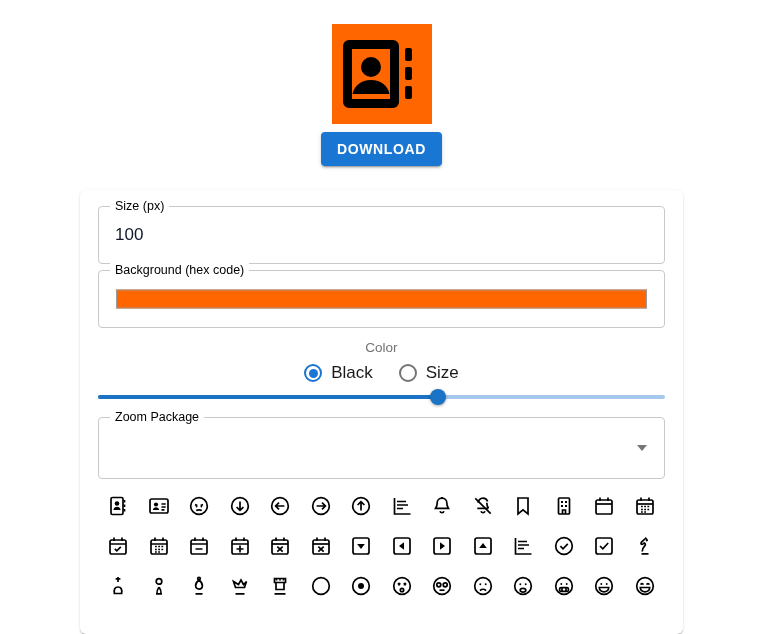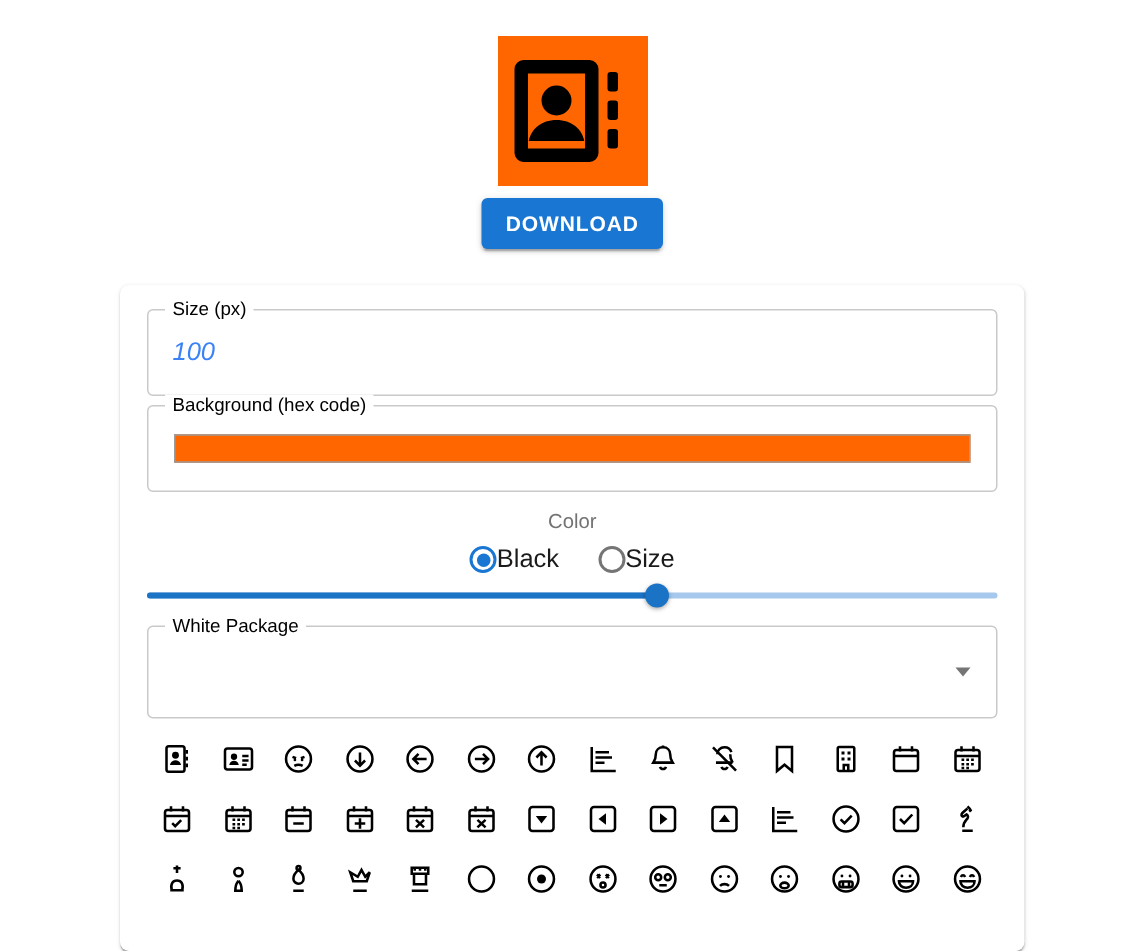--- a/index.html
+++ b/index.html
@@ -95,22 +95,21 @@
     color: #000000;
     line-height: 14px;
     white-space: nowrap;
   }
   .field-value {
     position: absolute;
     left: 16px;
     top: 50%;
     transform: translateY(-50%);
     font-size: 17px;
-    color: #3b82f6;
-    font-style: italic;
+    color: #0f172a;
   }
   .field-value.centered {
     left: 0;
     right: 0;
     text-align: center;
   }
   .color-swatch {
     position: absolute;
     left: 17px;
     right: 17px;
@@ -143,20 +142,21 @@
   .radio-row {
     display: flex;
     justify-content: center;
     align-items: center;
     gap: 26px;
     margin-bottom: 4px;
   }
   .radio-item {
     display: flex;
     align-items: center;
+    gap: 9px;
     cursor: pointer;
   }
   .radio-circle {
     width: 18px;
     height: 18px;
     border-radius: 50%;
     border: 2px solid #757575;
     box-sizing: border-box;
     position: relative;
     flex: none;
@@ -277,21 +277,21 @@
         </label>
       </div>
 
       <div class="slider">
         <div class="slider-track"></div>
         <div class="slider-fill" id="zoom-fill" style="width: 60%;"></div>
         <div class="slider-thumb" id="zoom-thumb" style="left: 60%;"></div>
       </div>
 
       <div class="field select-field">
-        <span class="field-label">White Package</span>
+        <span class="field-label">Zoom Package</span>
         <span class="select-caret"></span>
       </div>
 
       <div class="icon-grid" id="icon-grid">
           <div class="grid-icon">
             <svg width="22" height="22" viewBox="0 0 22 22">
               <rect x="4" y="2.5" width="12" height="17" rx="1.5" stroke="currentColor" fill="none" stroke-width="1.7"></rect>
               <circle cx="10" cy="8.5" r="2.3" fill="currentColor"></circle>
               <path d="M6.3 15c.5-2.2 2-3.2 3.7-3.2s3.2 1 3.7 3.2z" fill="currentColor"></path>
               <path d="M17.5 5v2.5M17.5 9.5V12M17.5 14v2.5" stroke="currentColor" fill="none" stroke-width="1.7"></path>

